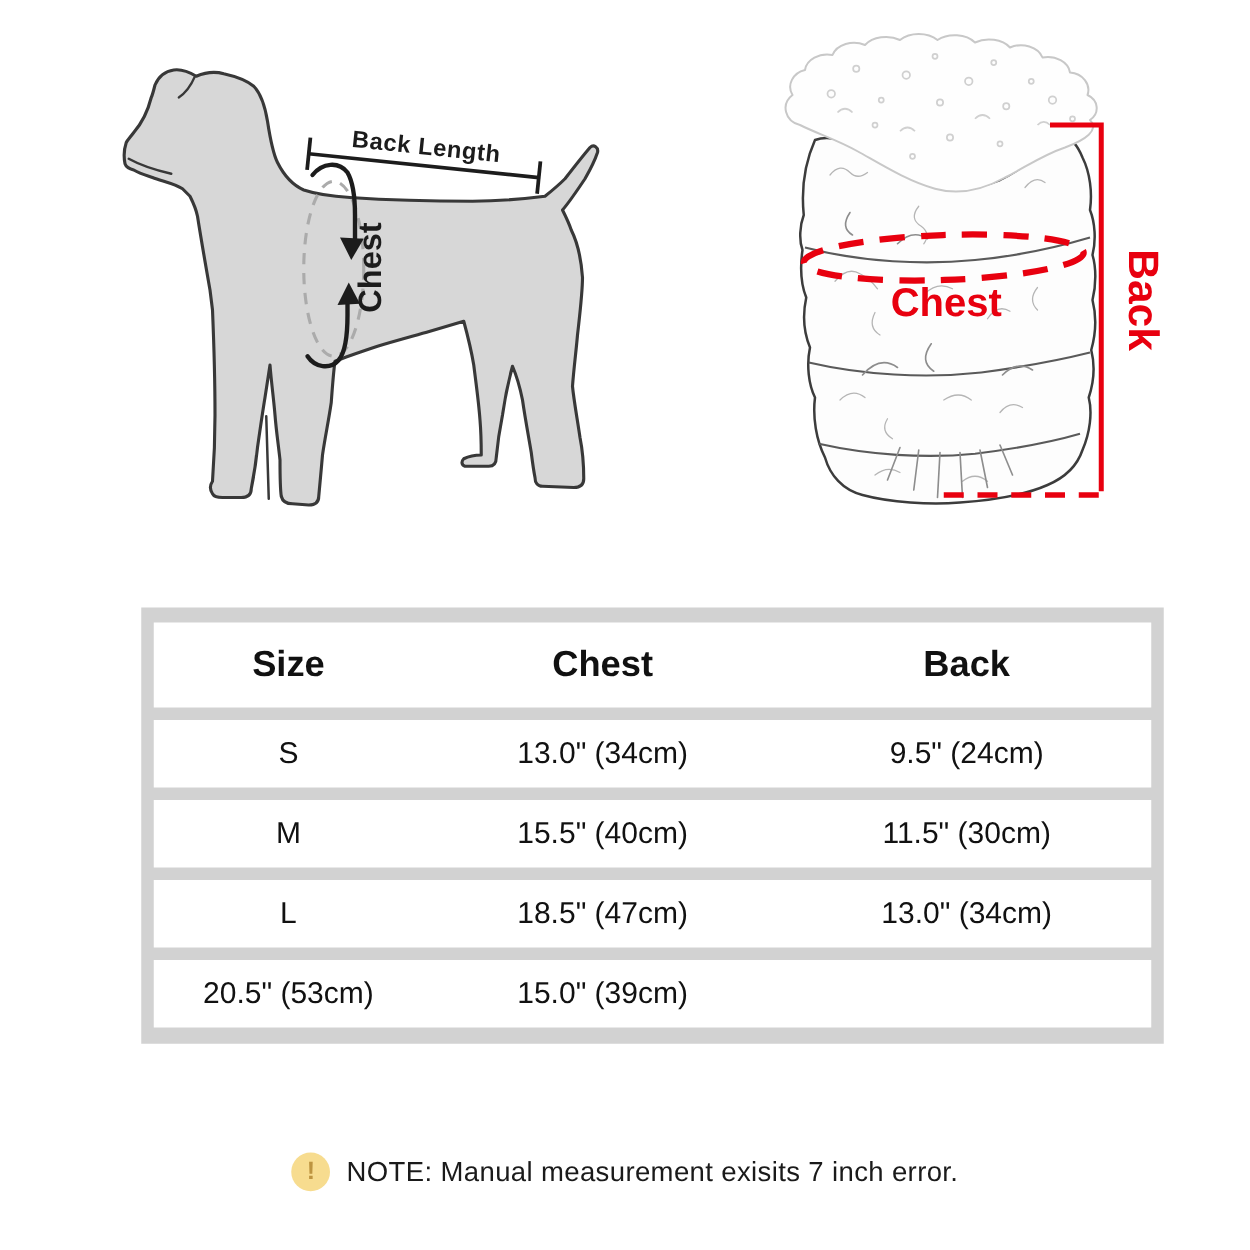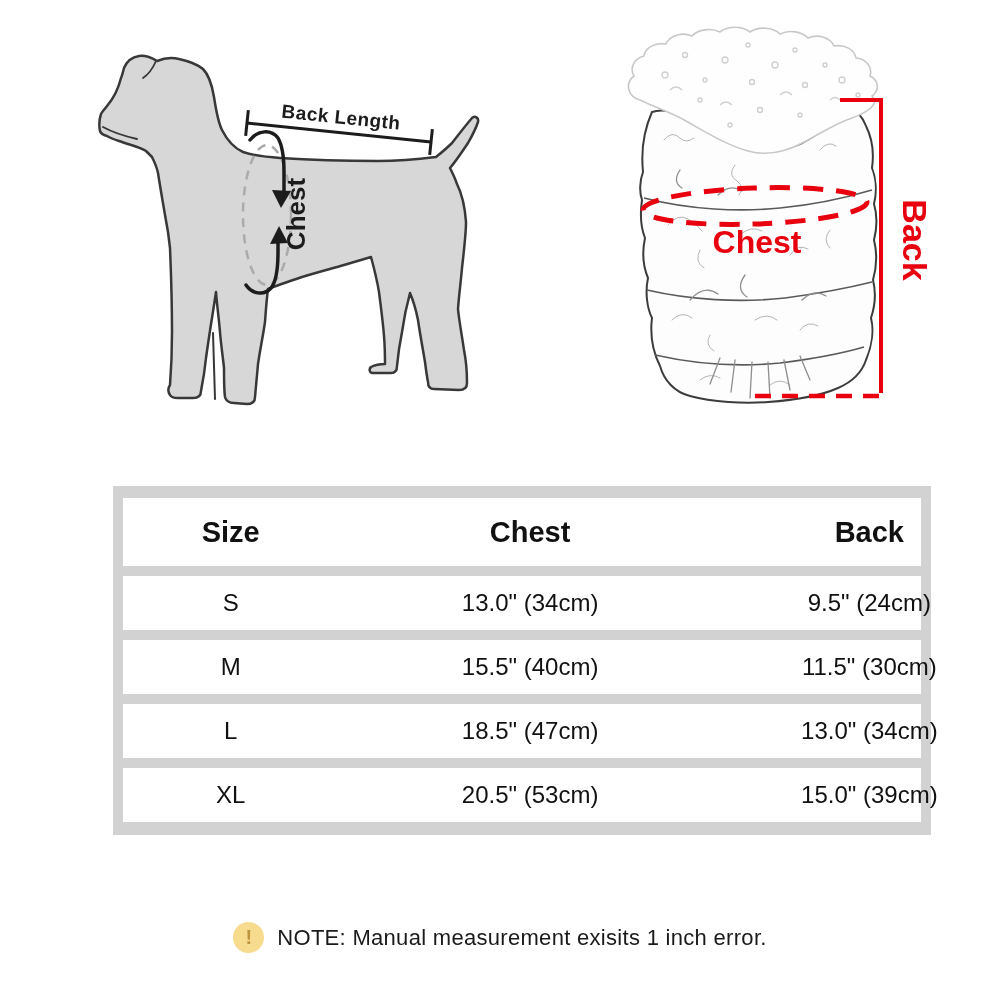--- a/index.html
+++ b/index.html
@@ -11,21 +11,21 @@
 
   
   .size-table {
     position:absolute; left:113px; top:486px; width:818px;
     background:#d2d2d2; padding:12px 10px 13px 10px;
     box-sizing:border-box; display:flex; flex-direction:column; gap:10px;
   }
   .t-row {
     background:#ffffff; display:grid;
     grid-template-columns:27% 36% 37%;
-    align-items:center; text-align:center; color:#111111;gap:48px;
+    align-items:center; text-align:center; color:#111111;
   }
   .t-head { height:68px; font-size:29px; font-weight:bold; }
   .t-data { height:54px; font-size:24px; }
 
   
   .note {
     position:absolute; left:0; top:922px; width:100%;
     display:flex; justify-content:center; align-items:center; gap:13px;
   }
   .note-icon {
@@ -209,25 +209,24 @@
           <div>M</div>
           <div>15.5" (40cm)</div>
           <div>11.5" (30cm)</div>
         </div>
         <div class="t-row t-data">
           <div>L</div>
           <div>18.5" (47cm)</div>
           <div>13.0" (34cm)</div>
         </div>
         <div class="t-row t-data">
-          <div>XL</div>
           <div>20.5" (53cm)</div>
           <div>15.0" (39cm)</div>
         </div>
       </div>
   </div>
 
   <div class="note">
     <div class="note-icon">!</div>
-    <div class="note-text">NOTE: Manual measurement exisits 1 inch error.</div>
+    <div class="note-text">NOTE: Manual measurement exisits 7 inch error.</div>
   </div>
 
 </div>
 
 </body></html>

